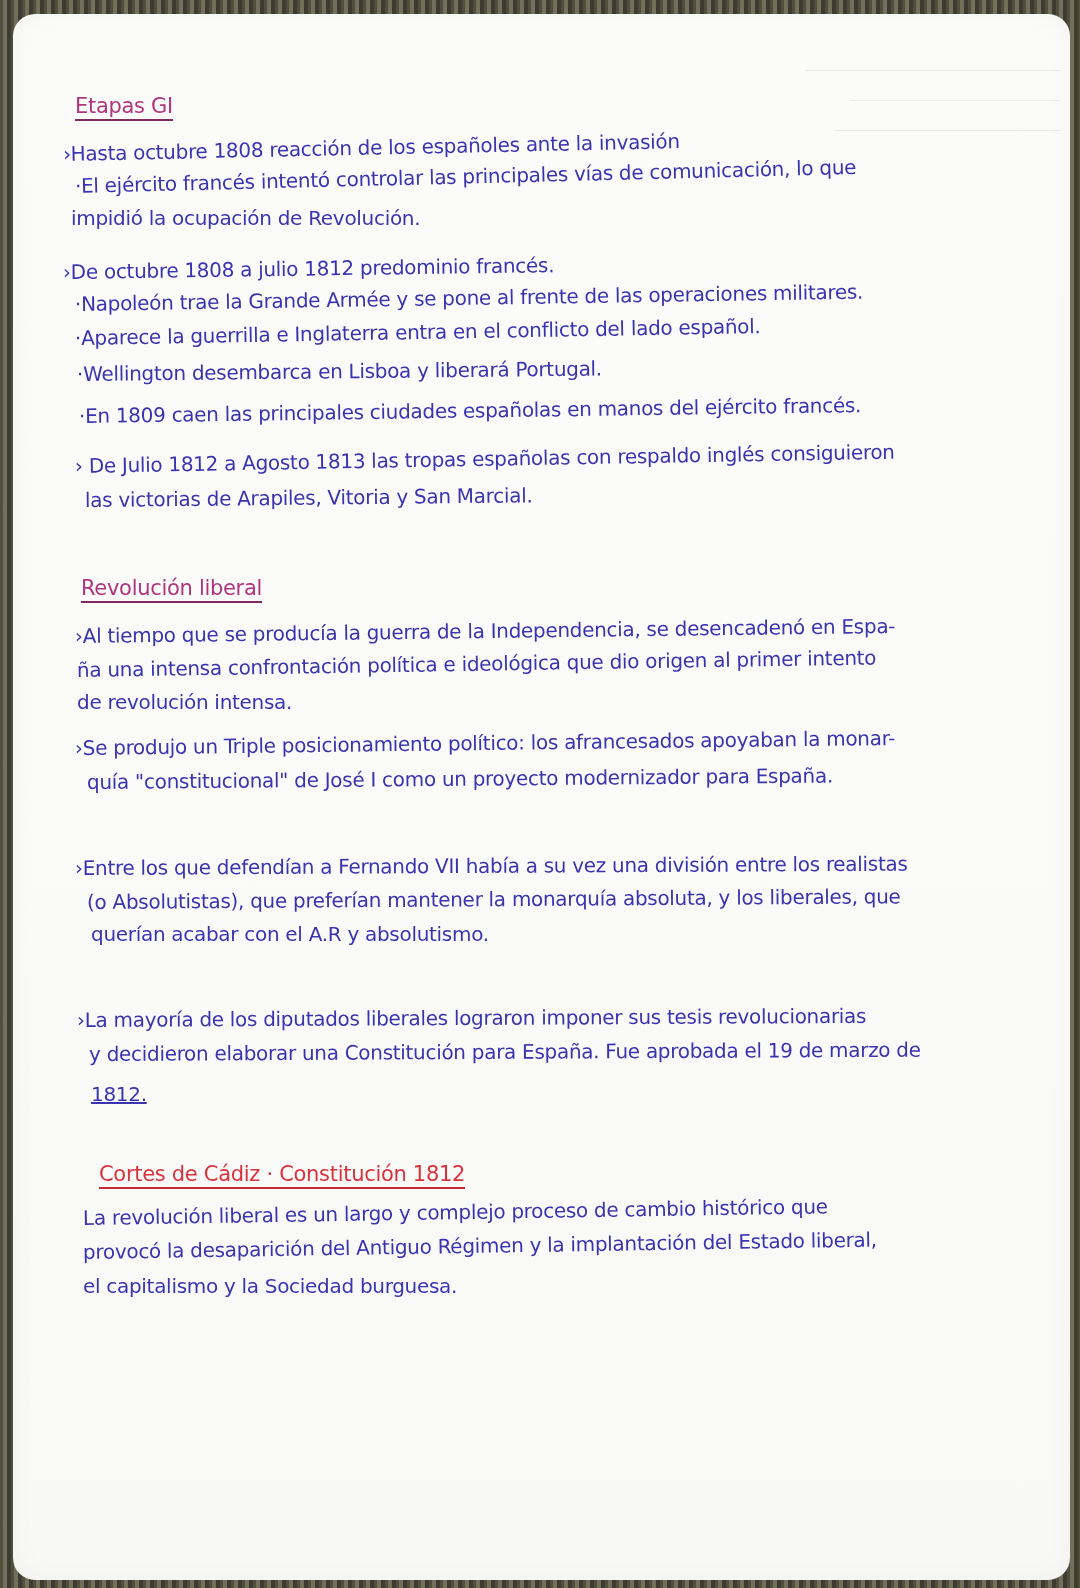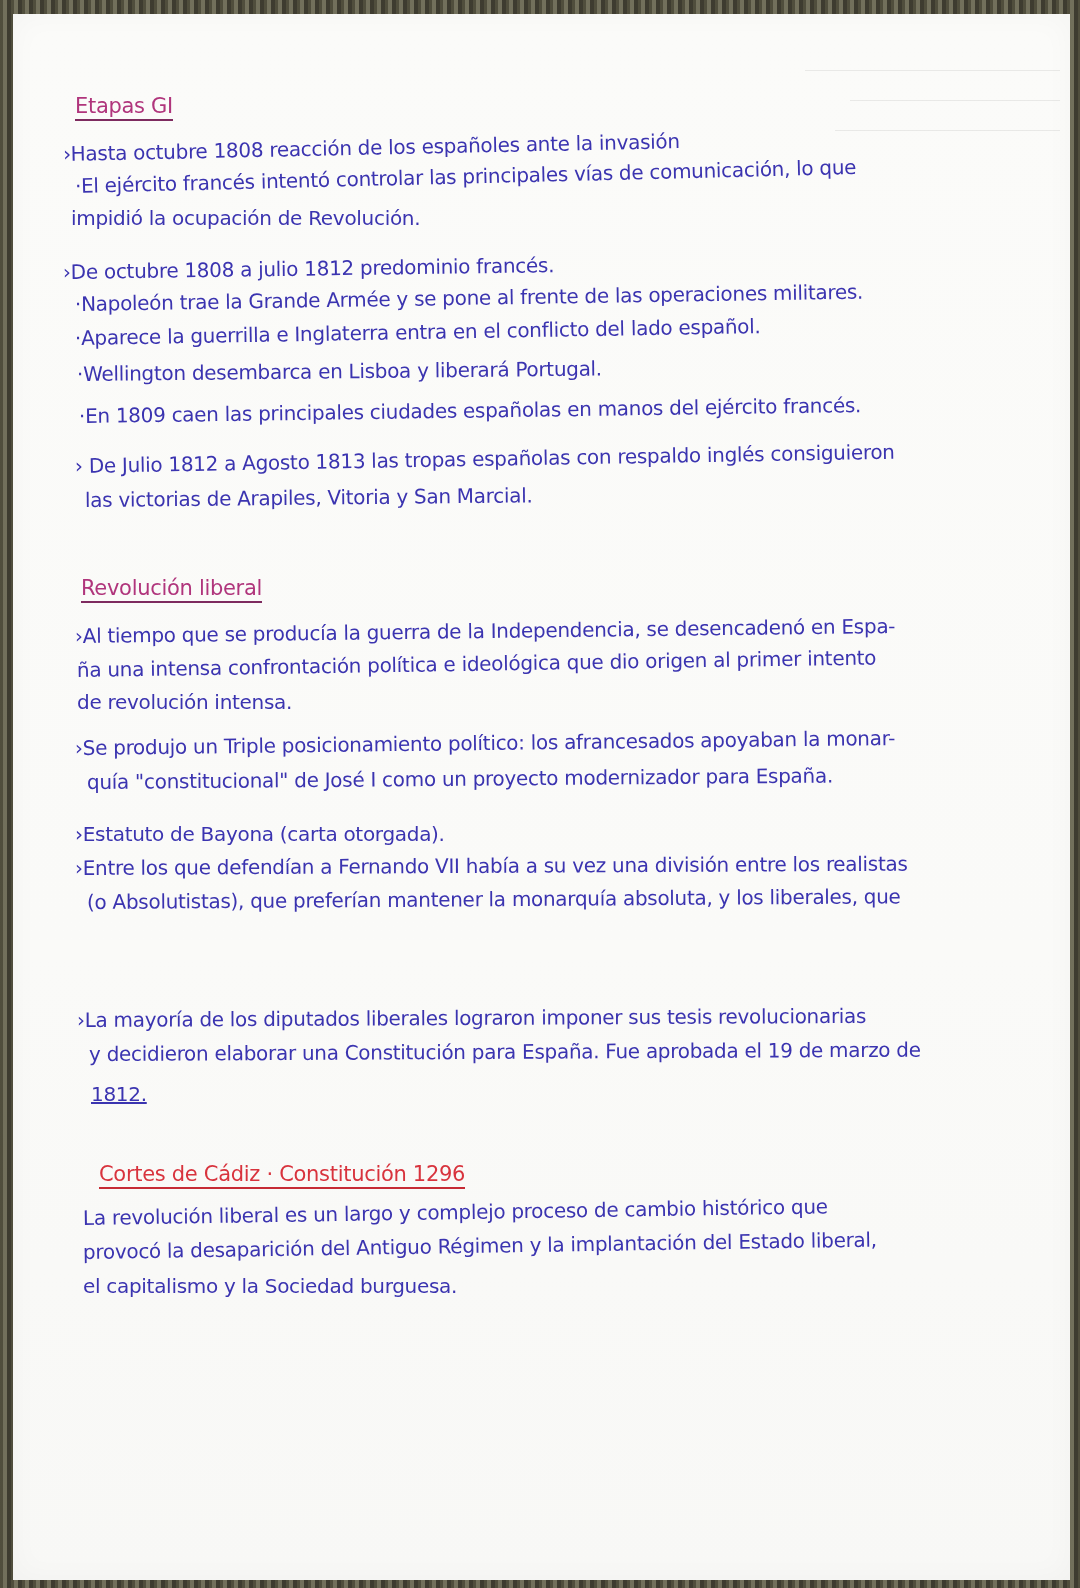--- a/index.html
+++ b/index.html
@@ -11,20 +11,21 @@
     .photo-bg {
       position: absolute; left: 0; top: 0; width: 1080px; height: 1588px;
       background:
         repeating-linear-gradient(90deg, rgba(80,78,60,0.9) 0 3px, rgba(120,118,96,0.85) 3px 7px, rgba(60,58,46,0.9) 7px 11px);
     }
     .page {
       position: absolute; left: 13px; top: 14px; width: 1057px; height: 1566px;
       background: linear-gradient(180deg, #fbfbf9 0%, #fafaf8 60%, #f8f8f6 100%);
       box-shadow: inset 0 0 30px rgba(0,0,0,0.03);
       overflow: hidden;
+      border-radius: 22px;
     }
     
     .bleed {
       position: absolute; left: 0; top: 0; width: 100%; height: 100%;
       color: rgba(110,110,110,0.12);
       font-family: "Liberation Sans", sans-serif; font-size: 15px;
       line-height: 30px; pointer-events: none;
     }
     .bleed .col { position: absolute; right: 0; width: 560px; text-align: right; top: 40px; padding-right: 10px; }
 
@@ -66,26 +67,26 @@
   <div class="hand line" style="left:72px; top:474px; transform:rotate(-0.6deg);">las victorias de Arapiles, Vitoria y San Marcial.</div>
 
   <div class="hand heading" style="left:68px; top:562px;text-align:center;">Revolución liberal</div>
 
   <div class="hand line" style="left:62px; top:610px; transform:rotate(-0.7deg);">›Al tiempo que se producía la guerra de la Independencia, se desencadenó en Espa-</div>
   <div class="hand line" style="left:64px; top:644px; transform:rotate(-0.9deg);">ña una intensa confrontación política e ideológica que dio origen al primer intento</div>
   <div class="hand line" style="left:64px; top:676px;">de revolución intensa.</div>
 
   <div class="hand line" style="left:62px; top:722px; transform:rotate(-0.7deg);">›Se produjo un Triple posicionamiento político: los afrancesados apoyaban la monar-</div>
   <div class="hand line" style="left:74px; top:756px; transform:rotate(-0.5deg);">quía "constitucional" de José I como un proyecto modernizador para España.</div>
-  <div class="hand line" style="left:62px; top:808px;">›Estatuto de Bayona (carta otorgada).</div>
   <div class="hand line" style="left:62px; top:842px; transform:rotate(-0.3deg);">›Entre los que defendían a Fernando VII había a su vez una división entre los realistas</div>
   <div class="hand line" style="left:74px; top:876px; transform:rotate(-0.4deg);">(o Absolutistas), que preferían mantener la monarquía absoluta, y los liberales, que</div>
+  <div class="hand line" style="left:78px; top:908px;">querían acabar con el A.R y absolutismo.</div>
 
   <div class="hand line" style="left:64px; top:994px; transform:rotate(-0.3deg);">›La mayoría de los diputados liberales lograron imponer sus tesis revolucionarias</div>
   <div class="hand line" style="left:76px; top:1028px; transform:rotate(-0.3deg);">y decidieron elaborar una Constitución para España. Fue aprobada el 19 de marzo de</div>
   <div class="hand line" style="left:78px; top:1068px;text-decoration:underline;">1812.</div>
 
-  <div class="hand heading red" style="left:86px; top:1148px;">Cortes de Cádiz · Constitución 1296</div>
+  <div class="hand heading red" style="left:86px; top:1148px;">Cortes de Cádiz · Constitución 1812</div>
 
   <div class="hand line" style="left:70px; top:1192px; transform:rotate(-0.9deg);">La revolución liberal es un largo y complejo proceso de cambio histórico que</div>
   <div class="hand line" style="left:70px; top:1226px; transform:rotate(-0.9deg);">provocó la desaparición del Antiguo Régimen y la implantación del Estado liberal,</div>
   <div class="hand line" style="left:70px; top:1260px;text-align:right;">el capitalismo y la Sociedad burguesa.</div>
 </div>
 
 </body></html>

